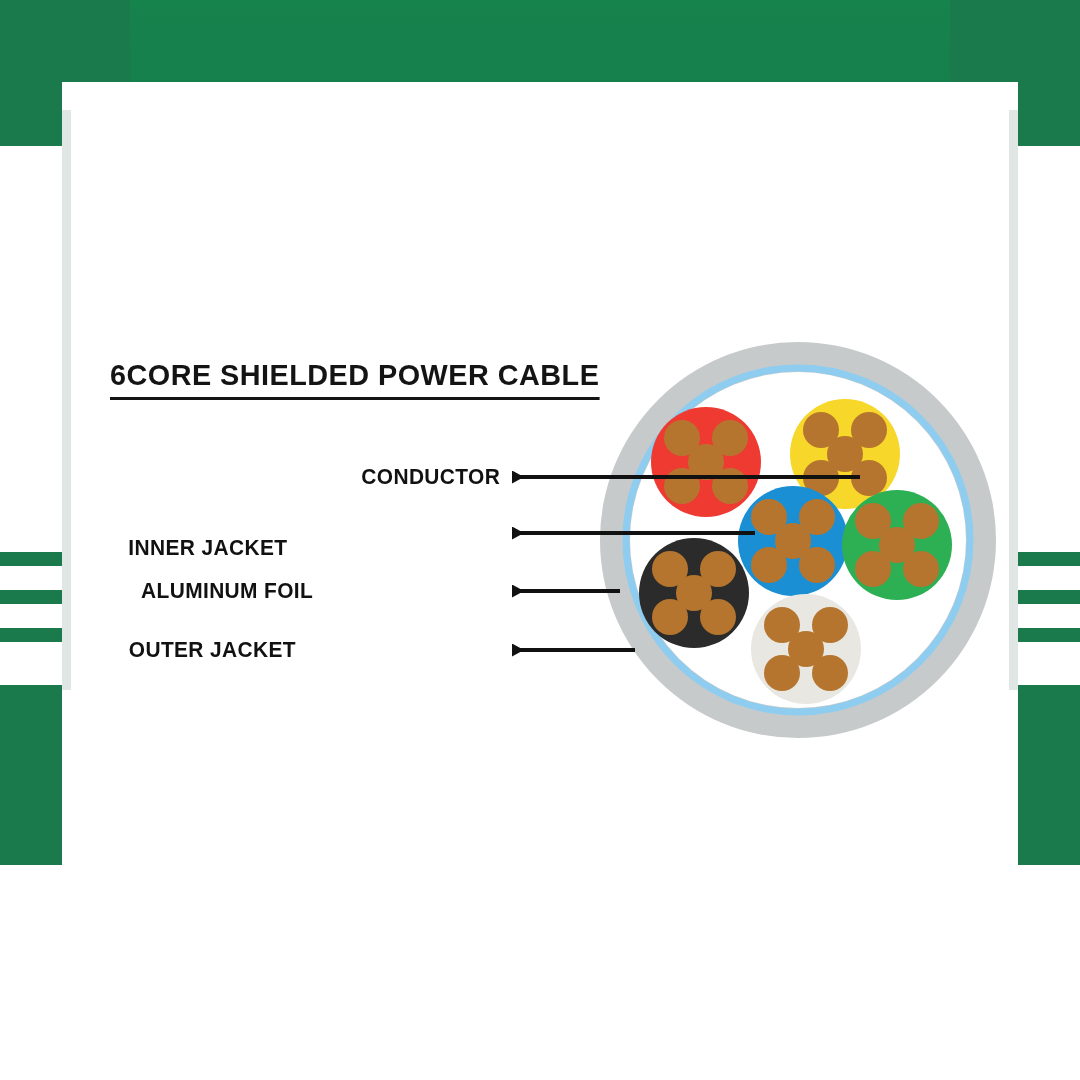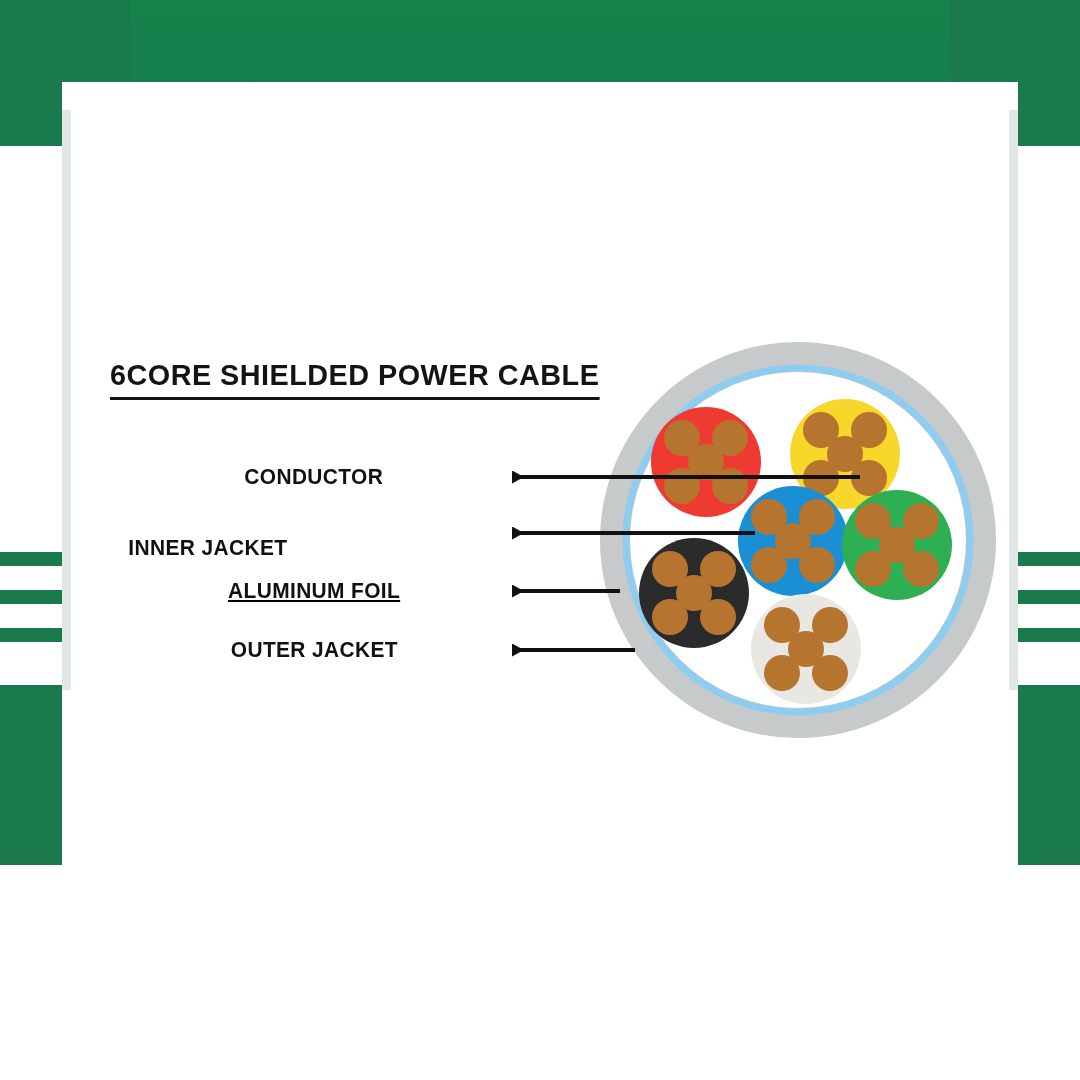--- a/index.html
+++ b/index.html
@@ -97,30 +97,30 @@
       <div class="bar" style="left: 1012px; top: 685px; width: 68px; height: 320px; background: rgb(27, 122, 76);"></div>
     </div>
 
   <div class="card"></div>
   <div class="card-accent-left"></div>
   <div class="card-accent-right"></div>
 
   <div class="title">6CORE SHIELDED POWER CABLE</div>
 
   <div id="callouts-layer">
-      <div class="callout" style="left: 120px; width: 380px; top: 462px; justify-content: center;">
+      <div class="callout" style="left: 120px; width: 380px; top: 462px; justify-content: flex-end;">
         <span class="lab">CONDUCTOR</span>
       </div>
       <div class="callout" style="left: 120px; width: 380px; top: 533px; justify-content: flex-start;">
         <span class="lab">INNER JACKET</span>
       </div>
-      <div class="callout" style="left: 120px; width: 380px; top: 576px; justify-content: center; text-decoration: underline;">
+      <div class="callout" style="left: 132px; width: 380px; top: 576px; justify-content: flex-start;">
         <span class="lab">ALUMINUM FOIL</span>
       </div>
-      <div class="callout" style="left: 120px; width: 380px; top: 635px; justify-content: center;">
+      <div class="callout" style="left: 120px; width: 380px; top: 635px; justify-content: flex-start;">
         <span class="lab">OUTER JACKET</span>
       </div>
     </div>
 
   <svg id="gfx" viewBox="0 0 1080 1080">
     <defs>
       <marker id="arrowhead" markerWidth="13" markerHeight="13" refX="12" refY="6.5" orient="auto" markerUnits="userSpaceOnUse">
         <polygon points="12,0 12,13 0,6.5" fill="#111111"></polygon>
       </marker>
     </defs>

